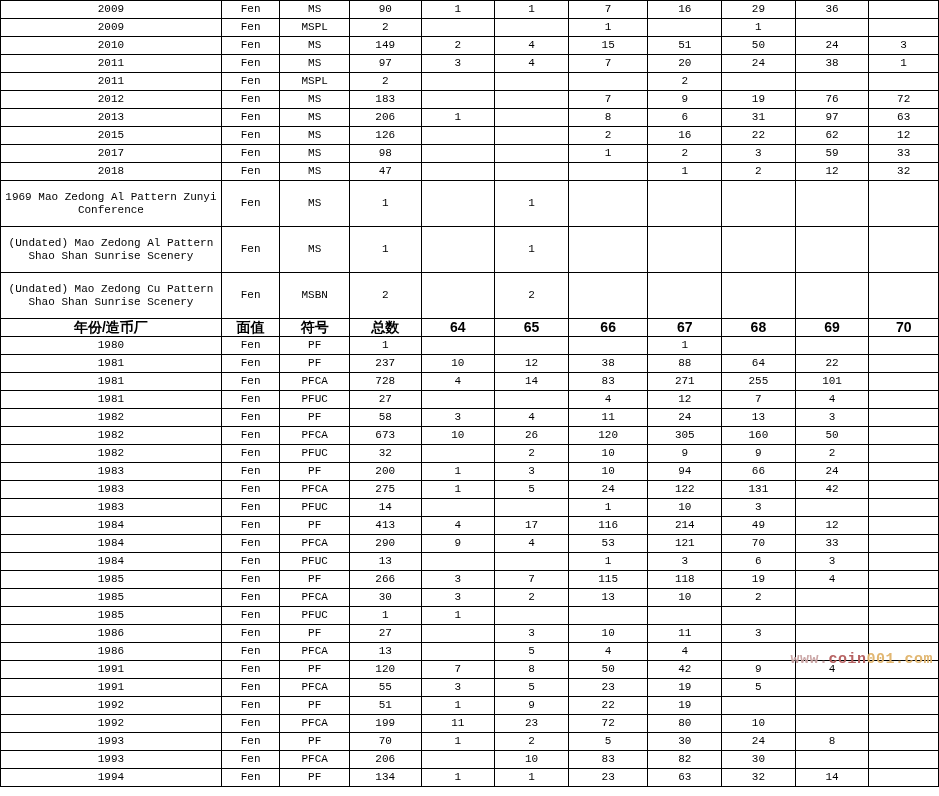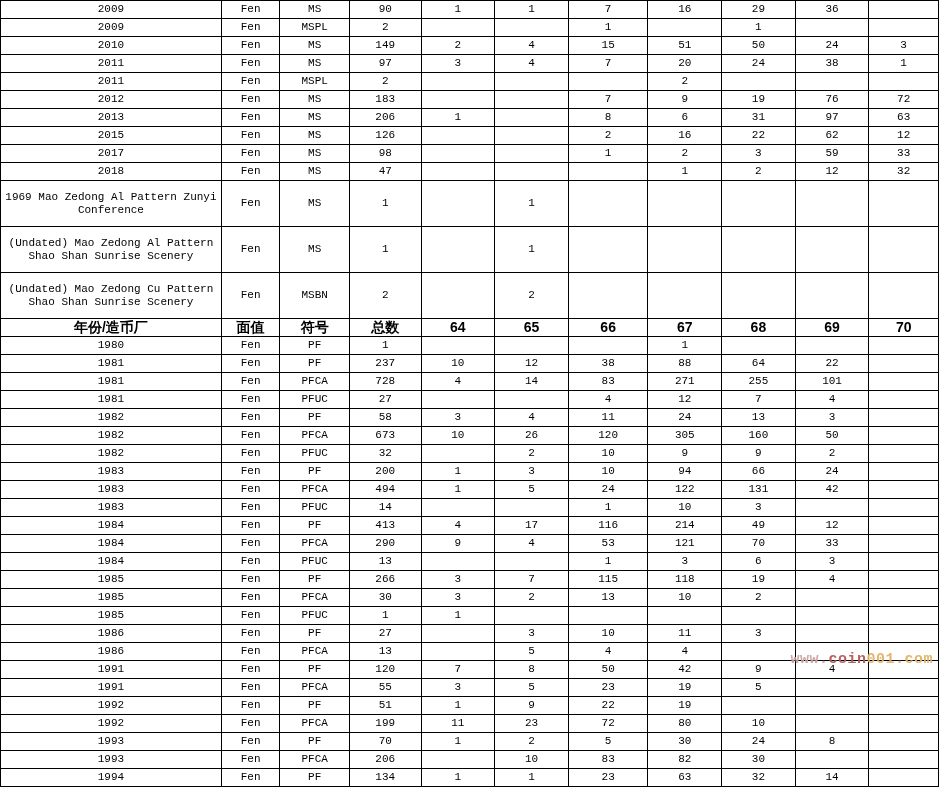--- a/index.html
+++ b/index.html
@@ -361,21 +361,21 @@
           <td class="c6">10</td>
           <td class="c7">94</td>
           <td class="c8">66</td>
           <td class="c9">24</td>
           <td class="c10"></td>
         </tr>
         <tr>
           <td class="c0">1983</td>
           <td class="c1">Fen</td>
           <td class="c2">PFCA</td>
-          <td class="c3">494</td>
+          <td class="c3">275</td>
           <td class="c4">1</td>
           <td class="c5">5</td>
           <td class="c6">24</td>
           <td class="c7">122</td>
           <td class="c8">131</td>
           <td class="c9">42</td>
           <td class="c10"></td>
         </tr>
         <tr>
           <td class="c0">1983</td>

